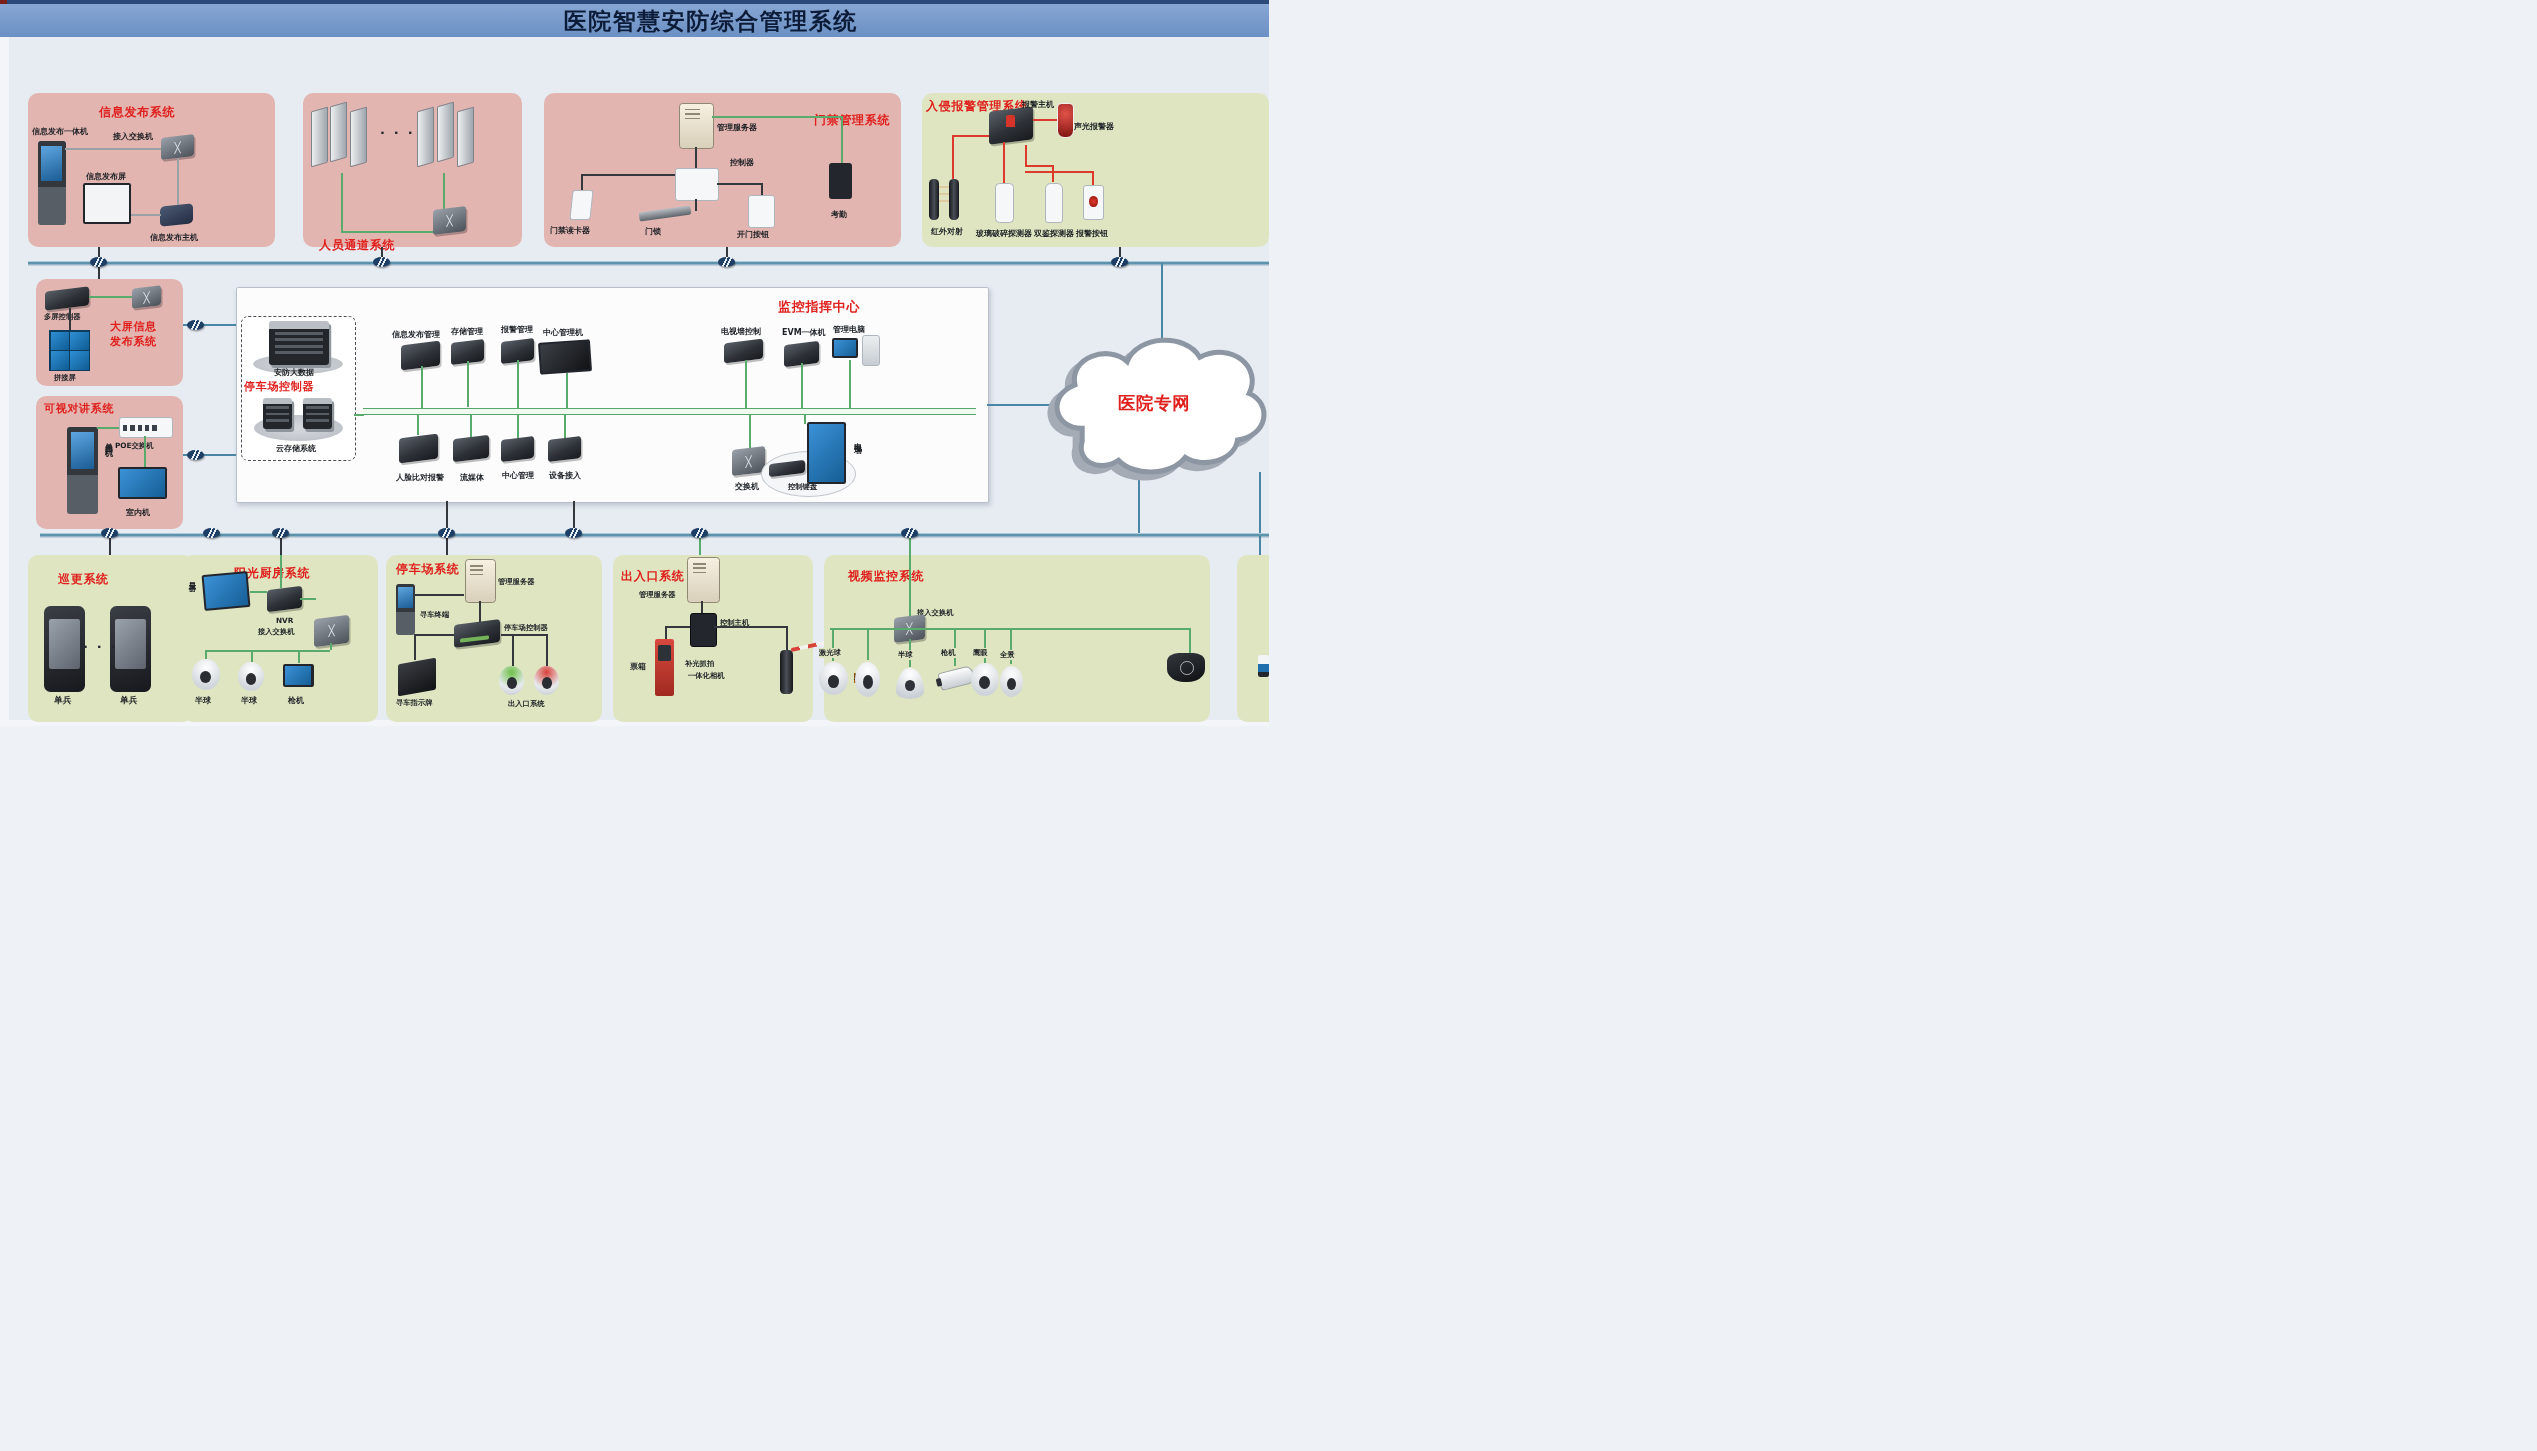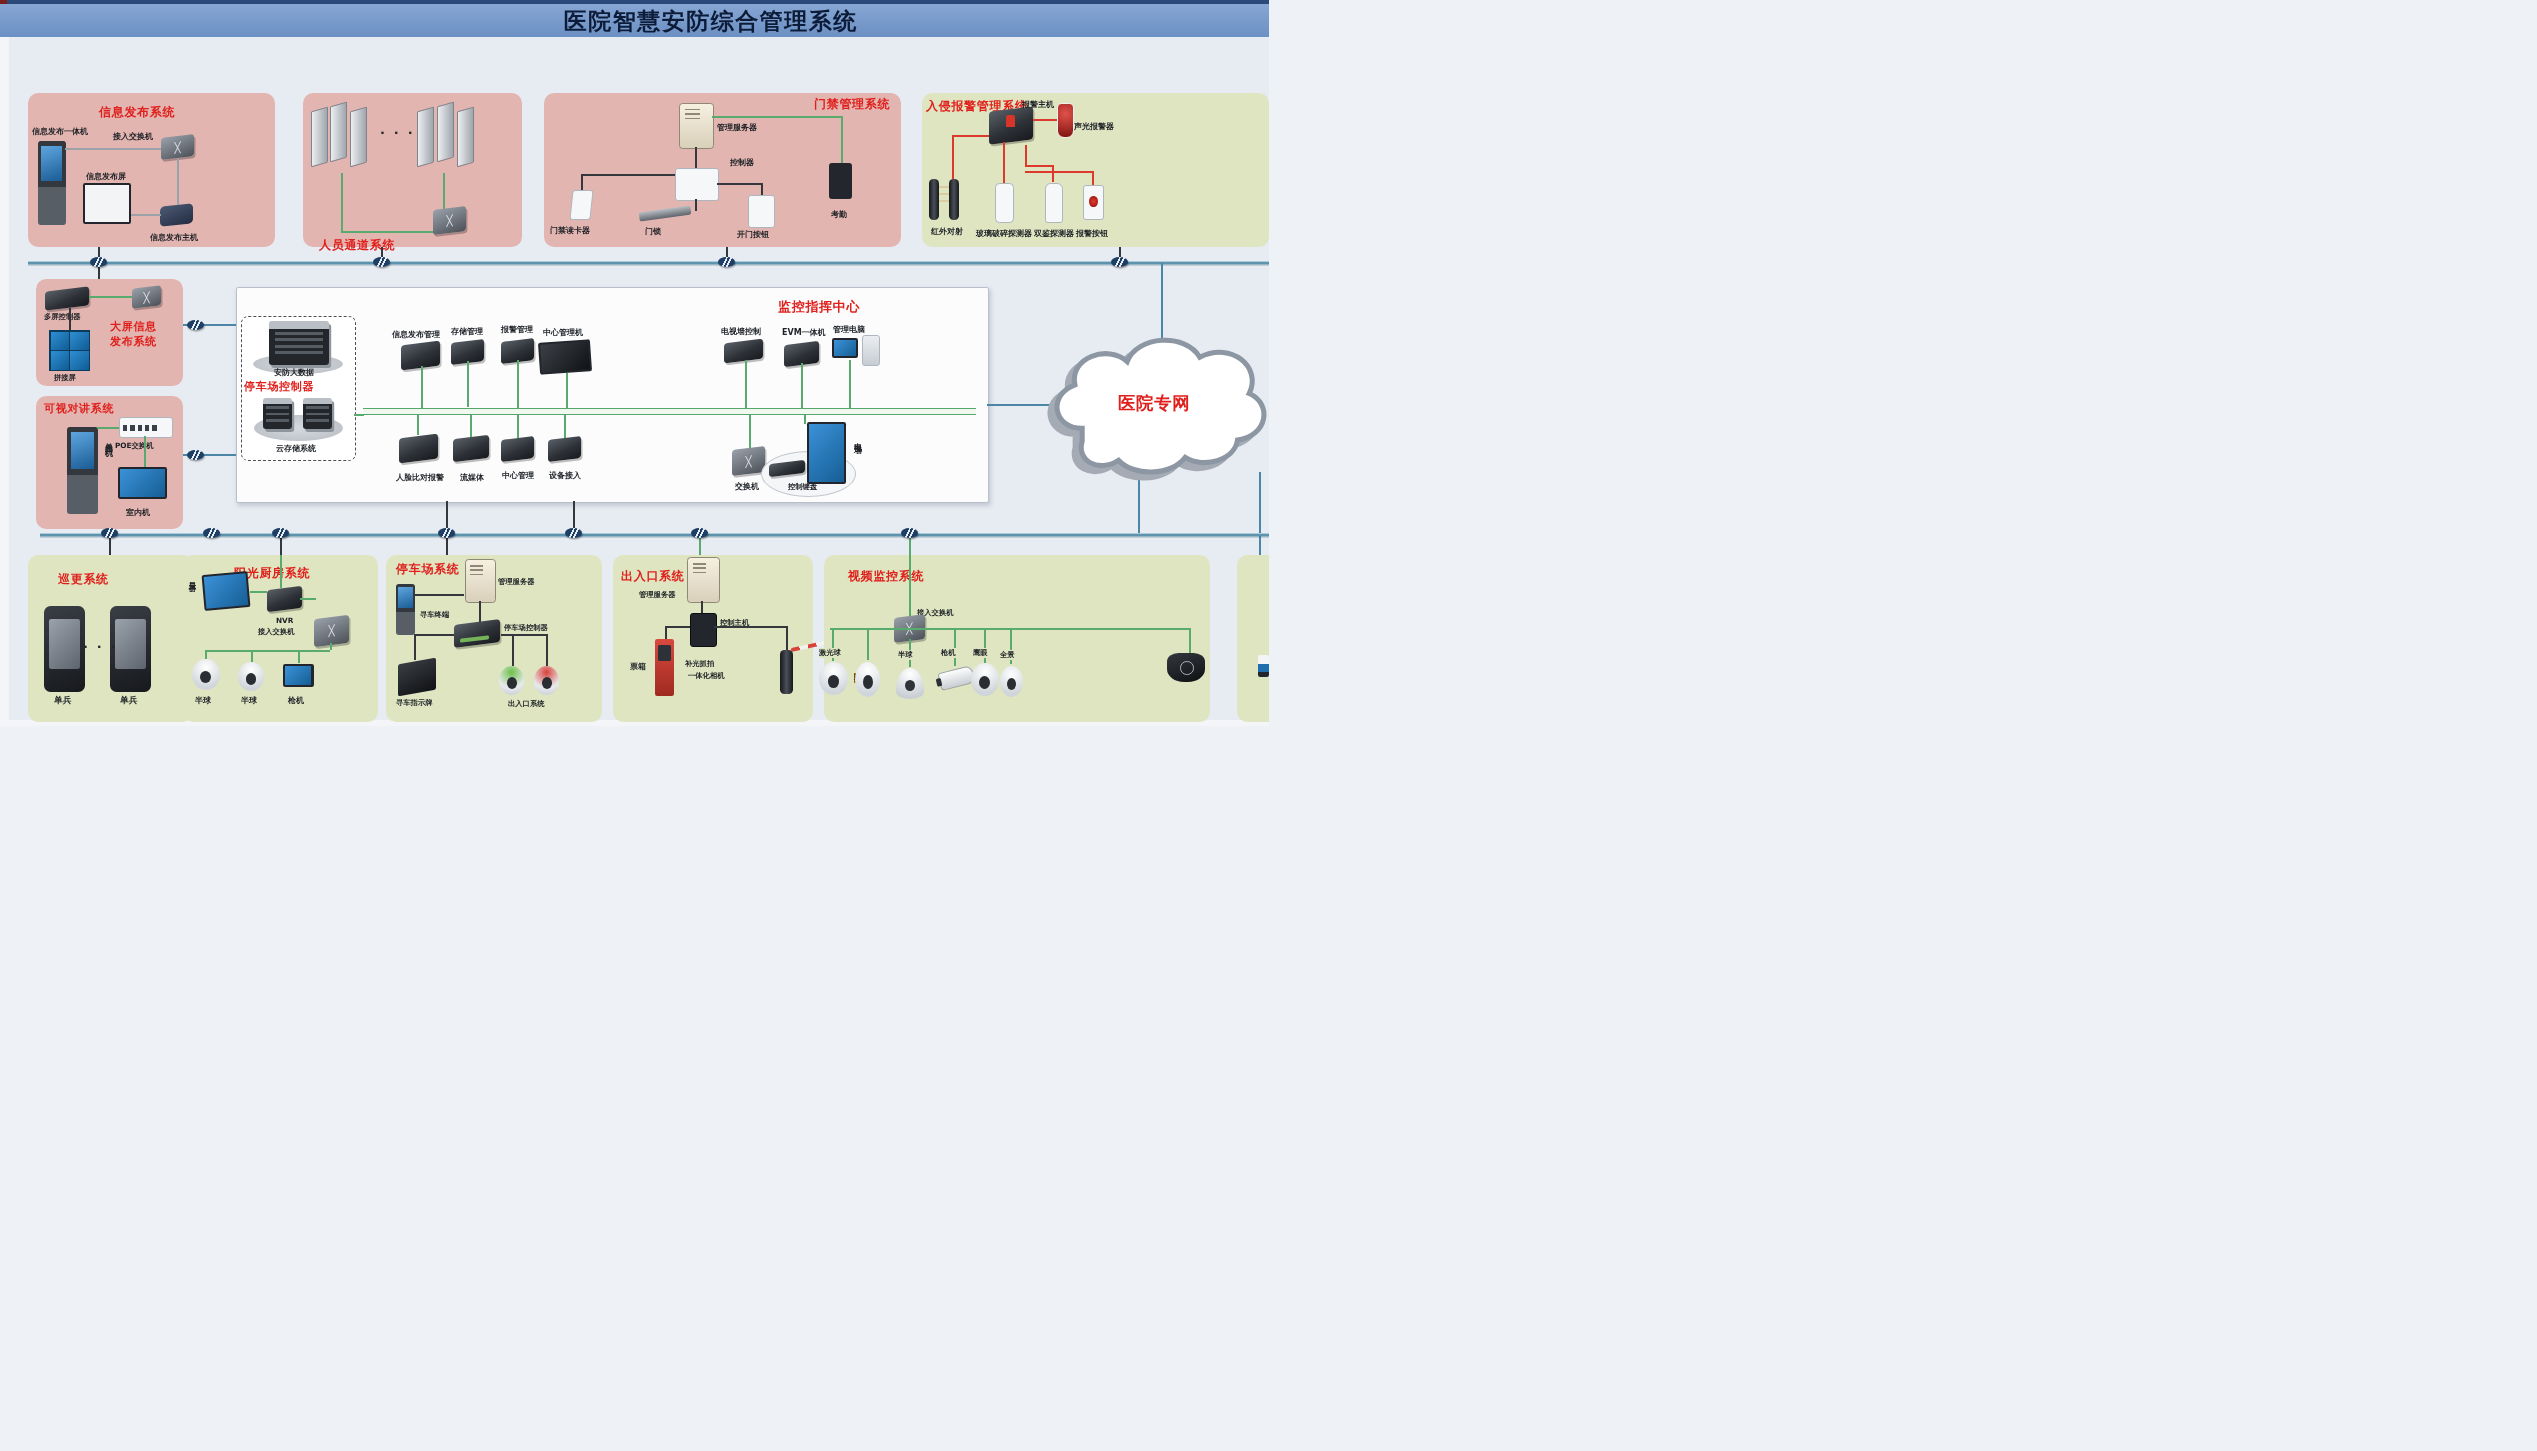--- a/index.html
+++ b/index.html
@@ -108,21 +108,21 @@
     <div class="gate" style="left:457px;top:109px;"></div>
   </div>
   <div class="abs dots" style="left:380px;top:125px;">· · ·</div>
   <div class="abs sys" style="left:319px;top:213px;margin-top:24px;">人员通道系统</div>
   <div class="vl green" style="left:341px;top:173px;height:58px;"></div>
   <div class="hl green" style="left:341px;top:231px;width:102px;"></div>
   <div class="vl green" style="left:443px;top:173px;height:58px;"></div>
   <div class="dev d-sw" style="left:433px;top:208px;width:33px;height:25px;"></div>
 
   <div class="abs pinkbox" style="left:544px;top:93px;width:357px;height:154px;"></div>
-  <div class="abs sys" style="left:777px;top:96px;padding-left:37px;">门禁管理系统</div>
+  <div class="abs sys" style="left:777px;top:112px;padding-left:37px;">门禁管理系统</div>
   <div class="dev d-server" style="left:679px;top:103px;width:33px;height:44px;"></div>
   <div class="abs lbl" style="left:717px;top:122px;">管理服务器</div>
   <div class="hl green" style="left:712px;top:116px;width:130px;"></div>
   <div class="vl green" style="left:841px;top:116px;height:47px;"></div>
   <div class="dev d-dark" style="left:829px;top:163px;width:23px;height:36px;"></div>
   <div class="abs lbl" style="left:831px;top:209px;">考勤</div>
   <div class="vl dark" style="left:695px;top:147px;height:22px;"></div>
   <div class="abs lbl" style="left:730px;top:157px;">控制器</div>
   <div class="dev d-white" style="left:675px;top:168px;width:42px;height:30.5px;"></div>
   <div class="hl dark" style="left:581px;top:174px;width:94px;"></div>

